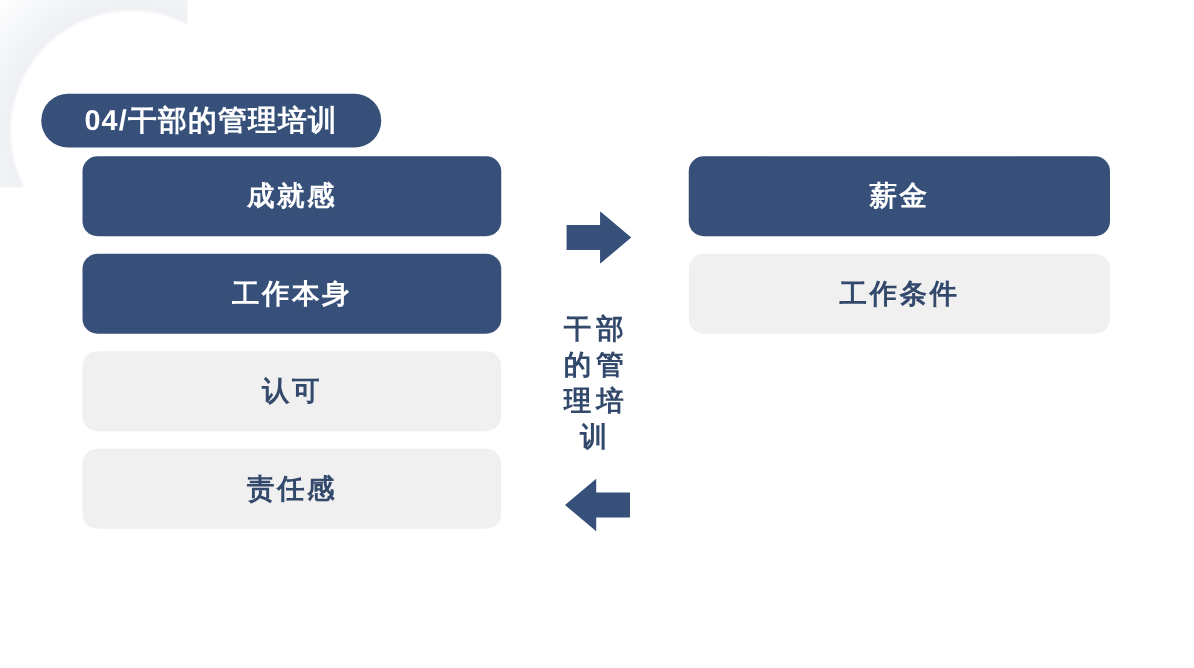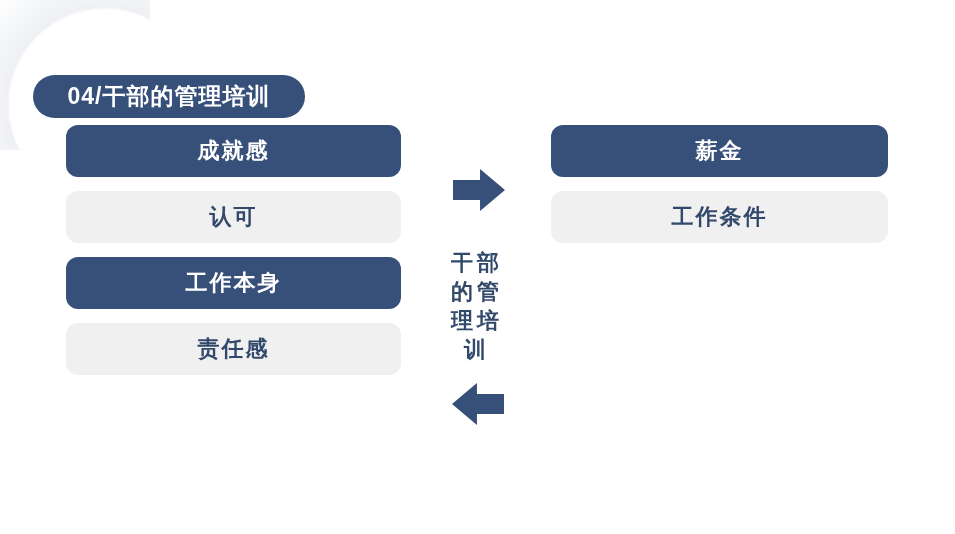--- a/index.html
+++ b/index.html
@@ -48,21 +48,21 @@
   .column {
     position: absolute;
     top: 125px;
     display: flex;
     flex-direction: column;
     gap: 14px;
   }
   .column-left { left: 66px;  width: 335px; }
   .column-right { left: 551px; width: 337px; }
   .bar {
-    height: 52px;
+    height: 64px;
     border-radius: 12px;
     display: flex;
     align-items: center;
     justify-content: center;
     font-size: 22px;
     font-weight: bold;
     letter-spacing: 2px;
   }
   .bar--dark  { background: var(--navy); color: #ffffff; }
   .bar--light { background: var(--lightgray); color: var(--textnavy); }
@@ -103,25 +103,25 @@
   <div class="corner-shade"></div>
 
   <div class="title-badge">
     <span class="title-text">04/干部的管理培训</span>
   </div>
 
   <div class="column column-left">
     <div class="bar bar--dark">
       <span>成就感</span>
     </div>
+    <div class="bar bar--dark">
+      <span>工作本身</span>
+    </div>
     <div class="bar bar--light">
       <span>认可</span>
-    </div>
-    <div class="bar bar--dark">
-      <span>工作本身</span>
     </div>
     <div class="bar bar--light">
       <span>责任感</span>
     </div>
   </div>
 
   <div class="arrow arrow-right"></div>
   <div class="center-label">干部的管理培训</div>
   <div class="arrow arrow-left"></div>
 

